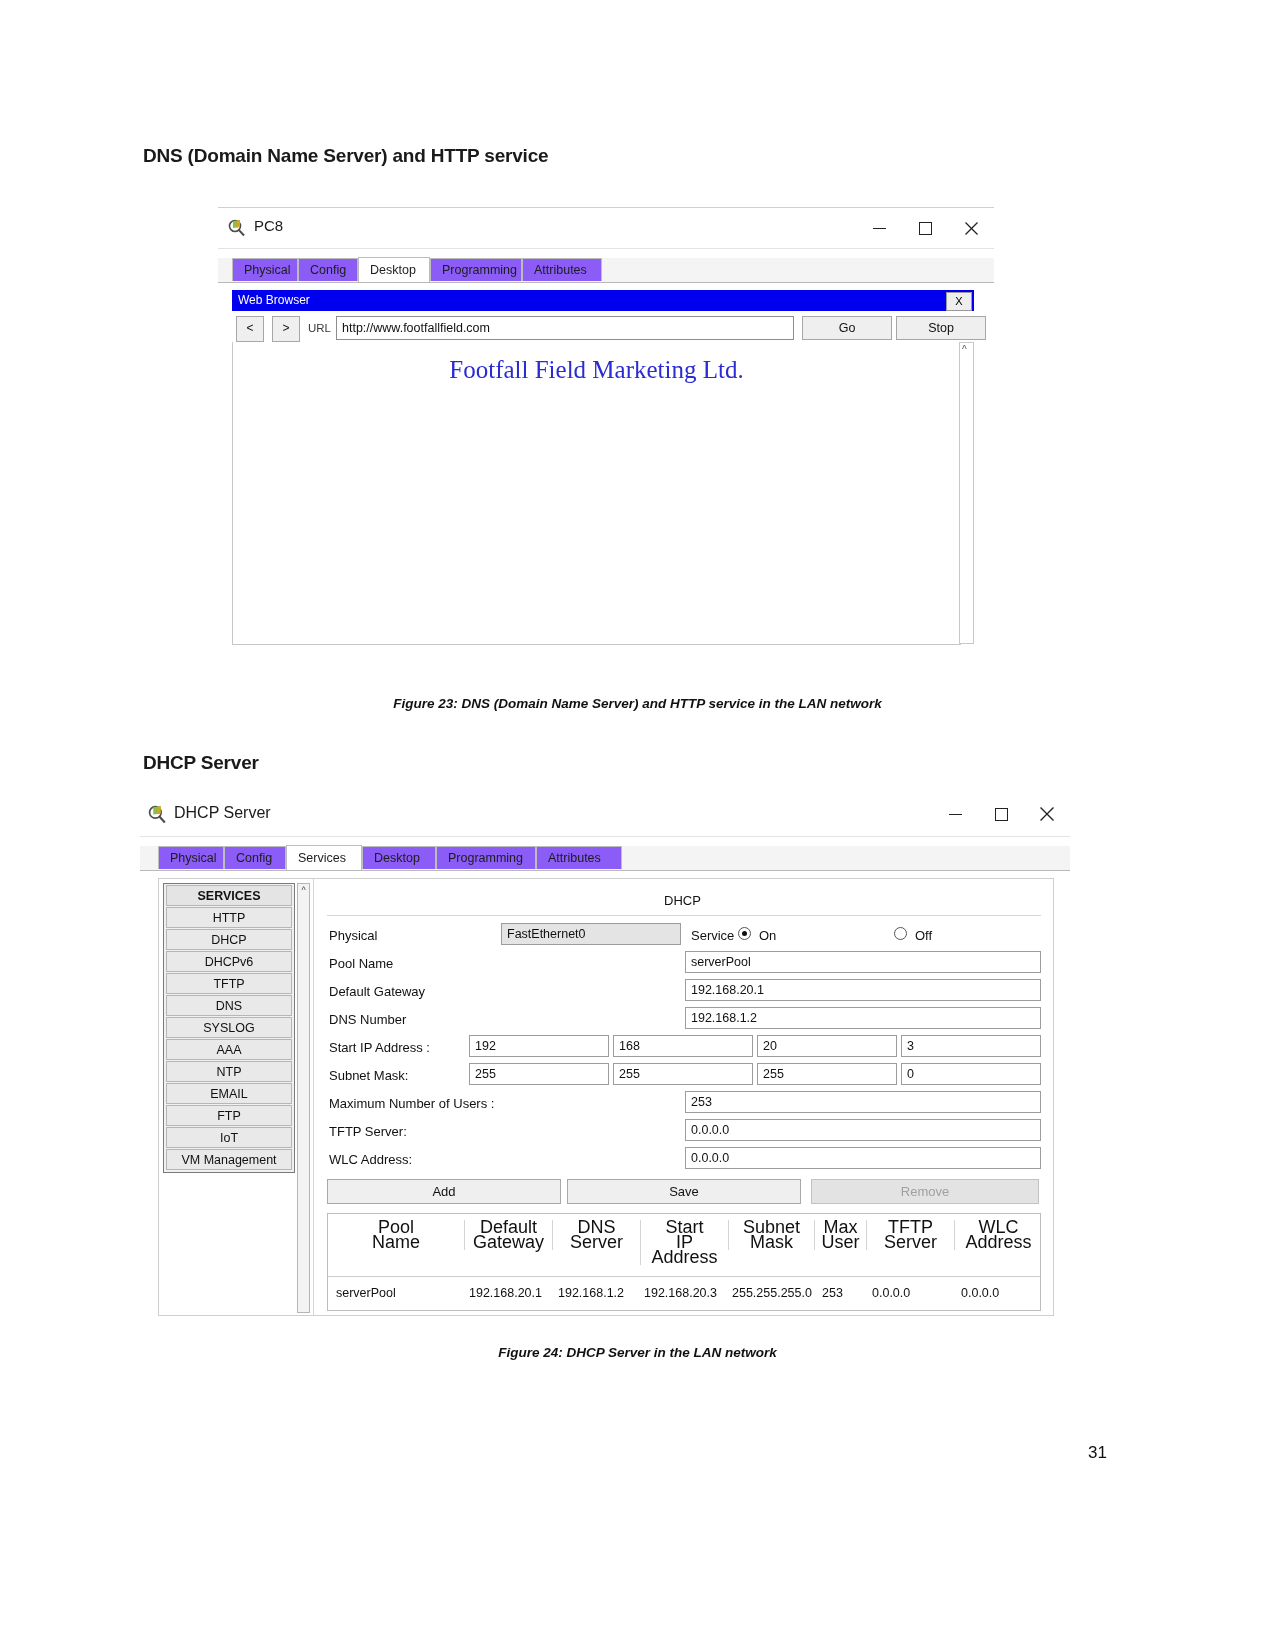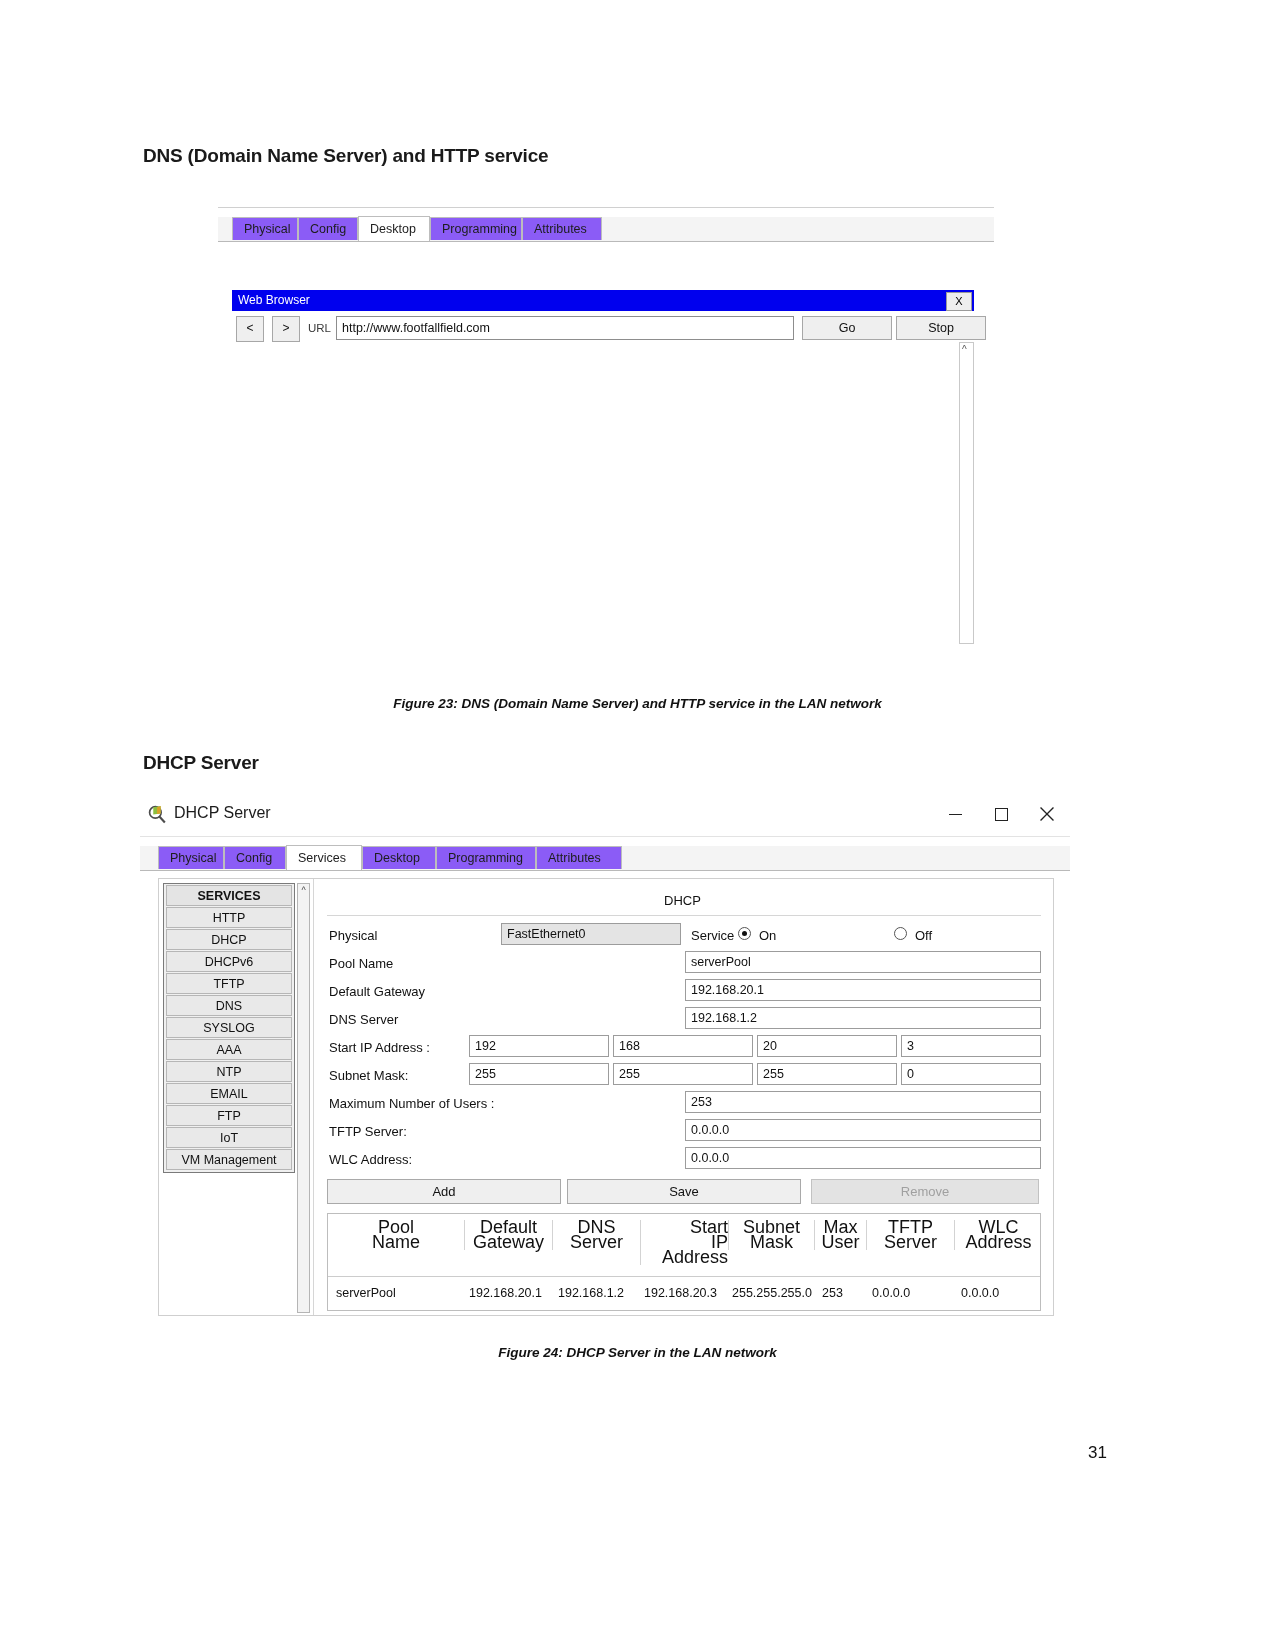--- a/index.html
+++ b/index.html
@@ -82,20 +82,45 @@
 </style>
 </head>
 <body>
 
 <div class="page">
 
   <div class="doc-h1" style="left:143px;top:145px;">DNS (Domain Name Server) and HTTP service</div>
 
   <div class="pt-win" style="left:218px;top:207px;width:776px;height:450px;border-top:1px solid #d0d0d0;">
 
+    <div class="pt-titlebar">
+      <span class="pt-appicon">
+        <svg width="19" height="19" viewBox="0 0 19 19">
+          <circle cx="7" cy="8" r="5.5" fill="none" stroke="#4c4c4c" stroke-width="1.6"></circle>
+          <line x1="10.6" y1="11.6" x2="16" y2="17.5" stroke="#4c4c4c" stroke-width="2"></line>
+          <path d="M5 3 L12 2 L12 9 L5 10 Z" fill="#8bbf3f"></path>
+          <path d="M8.5 3 L12 2 L12 9 L8.5 9.6 Z" fill="#d8a229"></path>
+        </svg>
+      </span>
+      <span class="pt-title">PC8</span>
+      <div class="win-btns">
+        <div class="win-btn">
+            <i class="glyph-min"></i>
+          </div>
+        <div class="win-btn">
+            <i class="glyph-max"></i>
+          </div>
+        <div class="win-btn">
+          <svg width="13" height="13" viewBox="0 0 13 13">
+              <line x1="0.5" y1="0.5" x2="12.5" y2="12.5" stroke="#222" stroke-width="1.2"></line>
+              <line x1="12.5" y1="0.5" x2="0.5" y2="12.5" stroke="#222" stroke-width="1.2"></line>
+            </svg>
+        </div>
+      </div>
+    </div>
 
     <div class="tabstrip" style="margin-top:9px;">
       <div class="tab" style="left:14px;width:66px;">Physical</div>
       <div class="tab" style="left:80px;width:60px;">Config</div>
       <div class="tab active" style="left:140px;width:72px;">Desktop</div>
       <div class="tab" style="left:212px;width:92px;">Programming</div>
       <div class="tab" style="left:304px;width:80px;">Attributes</div>
     </div>
 
     <div style="position:absolute;left:14px;top:82px;width:742px;height:360px;">
@@ -105,20 +130,23 @@
         <div class="wb-close">X</div>
       </div>
 
       <div class="nav-btn" style="left:4px;top:26px;">&lt;</div>
       <div class="nav-btn" style="left:40px;top:26px;">&gt;</div>
       <div class="url-lbl" style="left:76px;top:32px;">URL</div>
       <div class="url-box" style="left:104px;top:26px;width:458px;" title="http://">http://www.footfallfield.com</div>
       <div class="go-btn" style="left:570px;top:26px;width:90px;">Go</div>
       <div class="go-btn" style="left:664px;top:26px;width:90px;">Stop</div>
 
+      <div class="page-body" style="left:0;top:52px;width:727px;height:302px;">
+        <div class="site-title" style="top:14px;">Footfall Field Marketing Ltd.</div>
+      </div>
 
       <div class="vscroll" style="left:727px;top:52px;width:15px;height:302px;">
         <span class="up">^</span>
       </div>
     </div>
   </div>
 
   <div class="fig-cap" style="top:696px;">Figure 23: DNS (Domain Name Server) and HTTP service in the LAN network</div>
 
   <div class="doc-h1" style="left:143px;top:752px;">DHCP Server</div>
@@ -196,21 +224,21 @@
         <div class="f-lbl" style="left:440px;top:49px;">On</div>
         <div class="radio" style="left:575px;top:48px;"></div>
         <div class="f-lbl" style="left:596px;top:49px;">Off</div>
 
         <div class="f-lbl" style="left:10px;top:77px;">Pool Name</div>
         <div class="f-input" style="left:366px;top:72px;width:356px;">serverPool</div>
 
         <div class="f-lbl" style="left:10px;top:105px;">Default Gateway</div>
         <div class="f-input" style="left:366px;top:100px;width:356px;">192.168.20.1</div>
 
-        <div class="f-lbl" style="left:10px;top:133px;">DNS Server</div>
+        <div class="f-lbl" style="left:10px;top:133px;">DNS Number</div>
         <div class="f-input" style="left:366px;top:128px;width:356px;">192.168.1.2</div>
 
         <div class="f-lbl" style="left:10px;top:161px;">Start IP Address :</div>
         <div class="f-input" style="left:150px;top:156px;width:140px;">192</div>
         <div class="f-input" style="left:294px;top:156px;width:140px;">168</div>
         <div class="f-input" style="left:438px;top:156px;width:140px;">20</div>
         <div class="f-input" style="left:582px;top:156px;width:140px;">3</div>
 
         <div class="f-lbl" style="left:10px;top:189px;">Subnet Mask:</div>
         <div class="f-input" style="left:150px;top:184px;width:140px;">255</div>
@@ -228,21 +256,21 @@
         <div class="f-input" style="left:366px;top:268px;width:356px;">0.0.0.0</div>
 
         <div class="act-btn" style="left:8px;top:300px;width:234px;">Add</div>
         <div class="act-btn" style="left:248px;top:300px;width:234px;">Save</div>
         <div class="act-btn disabled" style="left:492px;top:300px;width:228px;">Remove</div>
 
         <div class="ptable" style="left:8px;top:334px;width:714px;height:98px;">
           <div class="th first" style="left:0;width:136px;">Pool<br>Name</div>
           <div class="th" style="left:136px;width:88px;">Default<br>Gateway</div>
           <div class="th" style="left:224px;width:88px;">DNS<br>Server</div>
-          <div class="th" style="left:312px;width:88px;text-align:right;">Start<br>IP<br>Address</div>
+          <div class="th" style="left:312px;width:88px;">Start<br>IP<br>Address</div>
           <div class="th" style="left:400px;width:86px;">Subnet<br>Mask</div>
           <div class="th" style="left:486px;width:52px;">Max<br>User</div>
           <div class="th" style="left:538px;width:88px;">TFTP<br>Server</div>
           <div class="th" style="left:626px;width:88px;">WLC<br>Address</div>
 
           <div class="hrow-line" style="top:62px;"></div>
 
           <div class="td" style="left:8px;top:72px;">serverPool</div>
           <div class="td" style="left:141px;top:72px;">192.168.20.1</div>
           <div class="td" style="left:230px;top:72px;">192.168.1.2</div>

